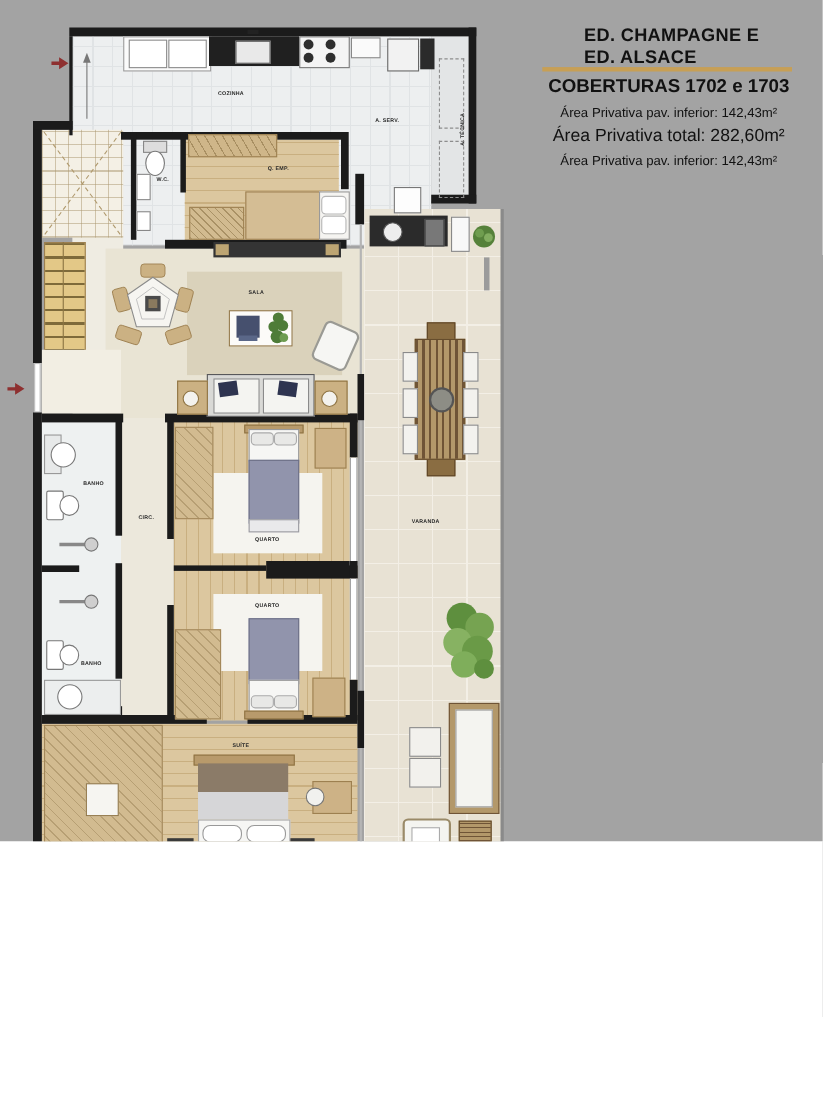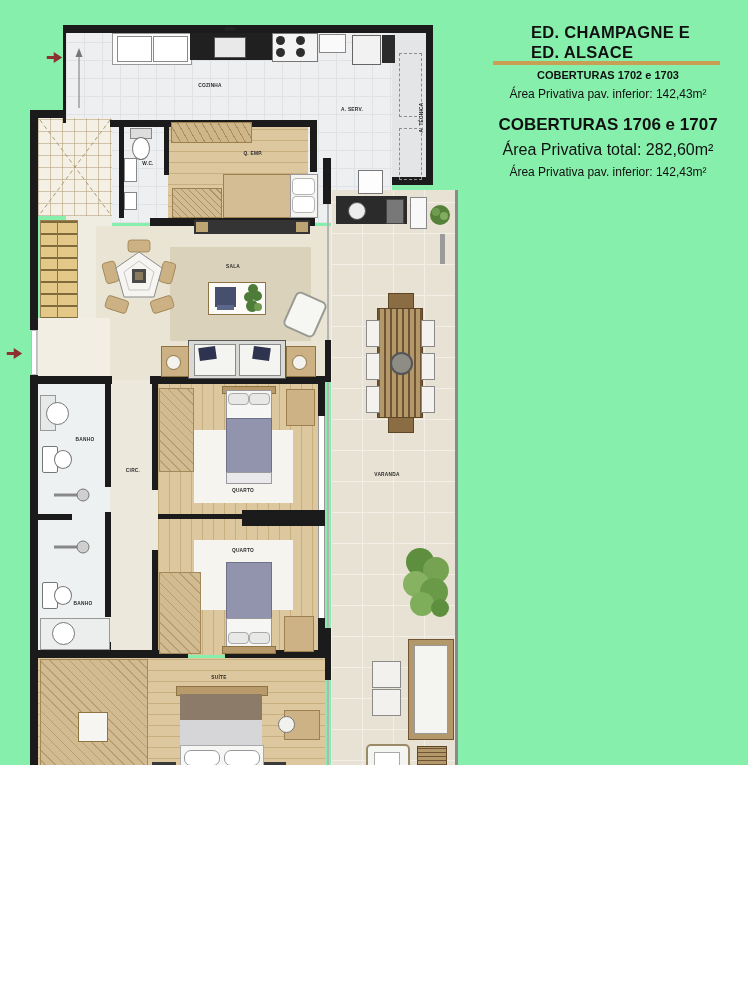--- a/index.html
+++ b/index.html
@@ -1,16 +1,16 @@
 <!DOCTYPE html>
 <html><head>
 <meta charset="utf-8">
 <style>
 html,body{margin:0;padding:0;background:#fff;}
-#page{position:relative;width:748px;height:765px;background:#86efac;font-family:"Liberation Sans",sans-serif;overflow:hidden;}
+#page{position:relative;width:748px;height:765px;background:#a3a3a3;font-family:"Liberation Sans",sans-serif;overflow:hidden;}
 .abs{position:absolute;}
 .w{position:absolute;background:#1b1b1b;}
 .lbl{position:absolute;font-size:10px;font-weight:bold;color:#2a2a2a;letter-spacing:0.5px;transform:scale(0.48);transform-origin:center center;white-space:nowrap;text-align:center;}
 .woodv{background:#dcc79f;background-image:repeating-linear-gradient(90deg,#c9af80 0px,#c9af80 1px,transparent 1px,transparent 11px);}
 .woodh{background:#dcc79f;background-image:repeating-linear-gradient(0deg,#c9af80 0px,#c9af80 1px,transparent 1px,transparent 11px);}
 .closet{background:#d2bb90;background-image:repeating-linear-gradient(45deg,rgba(125,100,55,0.32) 0px,rgba(125,100,55,0.32) 1px,transparent 1px,transparent 7px);border:1px solid #a3885a;}
 .tile{background:#e8e2d4;background-image:repeating-linear-gradient(0deg,#f3efe6 0px,#f3efe6 1px,transparent 1px,transparent 31px),repeating-linear-gradient(90deg,#f3efe6 0px,#f3efe6 1px,transparent 1px,transparent 31px);}
 .ktile{background:#edeff0;background-image:repeating-linear-gradient(0deg,#e0e3e5 0px,#e0e3e5 1px,transparent 1px,transparent 18px),repeating-linear-gradient(90deg,#e0e3e5 0px,#e0e3e5 1px,transparent 1px,transparent 18px);}
 </style>
 </head>
@@ -276,23 +276,22 @@
 <div class="lbl" style="left:43px;top:598px;width:80px;">BANHO</div>
 <div class="lbl" style="left:93px;top:465px;width:80px;">CIRC.</div>
 <div class="lbl" style="left:203px;top:485px;width:80px;">QUARTO</div>
 <div class="lbl" style="left:203px;top:545px;width:80px;">QUARTO</div>
 <div class="lbl" style="left:179px;top:672px;width:80px;">SUÍTE</div>
 <div class="lbl" style="left:347px;top:469px;width:80px;">VARANDA</div>
 
 <div class="abs" style="left:531px;top:22px;font-size:16.5px;font-weight:bold;color:#111;line-height:20px;letter-spacing:0.3px;">ED. CHAMPAGNE E<br>ED. ALSACE</div>
 <div class="abs" style="left:493px;top:61px;width:227px;height:4px;background:#c79f55;"></div>
 <div class="abs" style="left:488px;top:69px;width:240px;text-align:center;color:#111;">
-  <div style="font-size:11px;font-weight:bold;">COBERTURAS 1702 e 1703</div>
+  <div style="font-size:17px;font-weight:bold;">COBERTURAS 1702 e 1703</div>
   <div style="font-size:12px;margin-top:6px;">Área Privativa pav. inferior: 142,43m²</div>
-  <div style="font-size:17px;font-weight:bold;margin-top:14px;">COBERTURAS 1706 e 1707</div>
   <div style="font-size:16px;margin-top:6px;">Área Privativa total: 282,60m²</div>
   <div style="font-size:12px;margin-top:6px;">Área Privativa pav. inferior: 142,43m²</div>
 </div>
 
 <div class="abs" style="left:12px;top:895px;width:460px;font-size:5.9px;line-height:6.9px;font-style:italic;color:#3a3a3a;">
 <div style="font-weight:bold;margin-bottom:5px;font-size:5.5px;">Notas:</div>
 <div>1 - A decoração, o mobiliário, equipamentos e acessórios são sugestivos e não são parte<br>&nbsp;&nbsp;&nbsp;&nbsp;integrante do contrato de venda.</div>
 <div>2 - Os acabamentos e equipamentos serão entregues conforme memorial descritivo registrado como<br>&nbsp;&nbsp;&nbsp;&nbsp;parte integrante do Memorial de Incorporação.</div>
 <div>3 - A área total indicada na planta é nominativa, ou seja, tomada pelas linhas externas do fachado e das áreas<br>&nbsp;&nbsp;&nbsp;&nbsp;com áreas comuns e pelo eixo de paredes divisórias entre apartamentos, conforme descrito na NBR 12.721 ABNT.</div>
 <div>4 - Medidas lineares entre paredes, sujeitas a variações em decorrência da execução e dos acabamentos a serem utilizados.</div>

